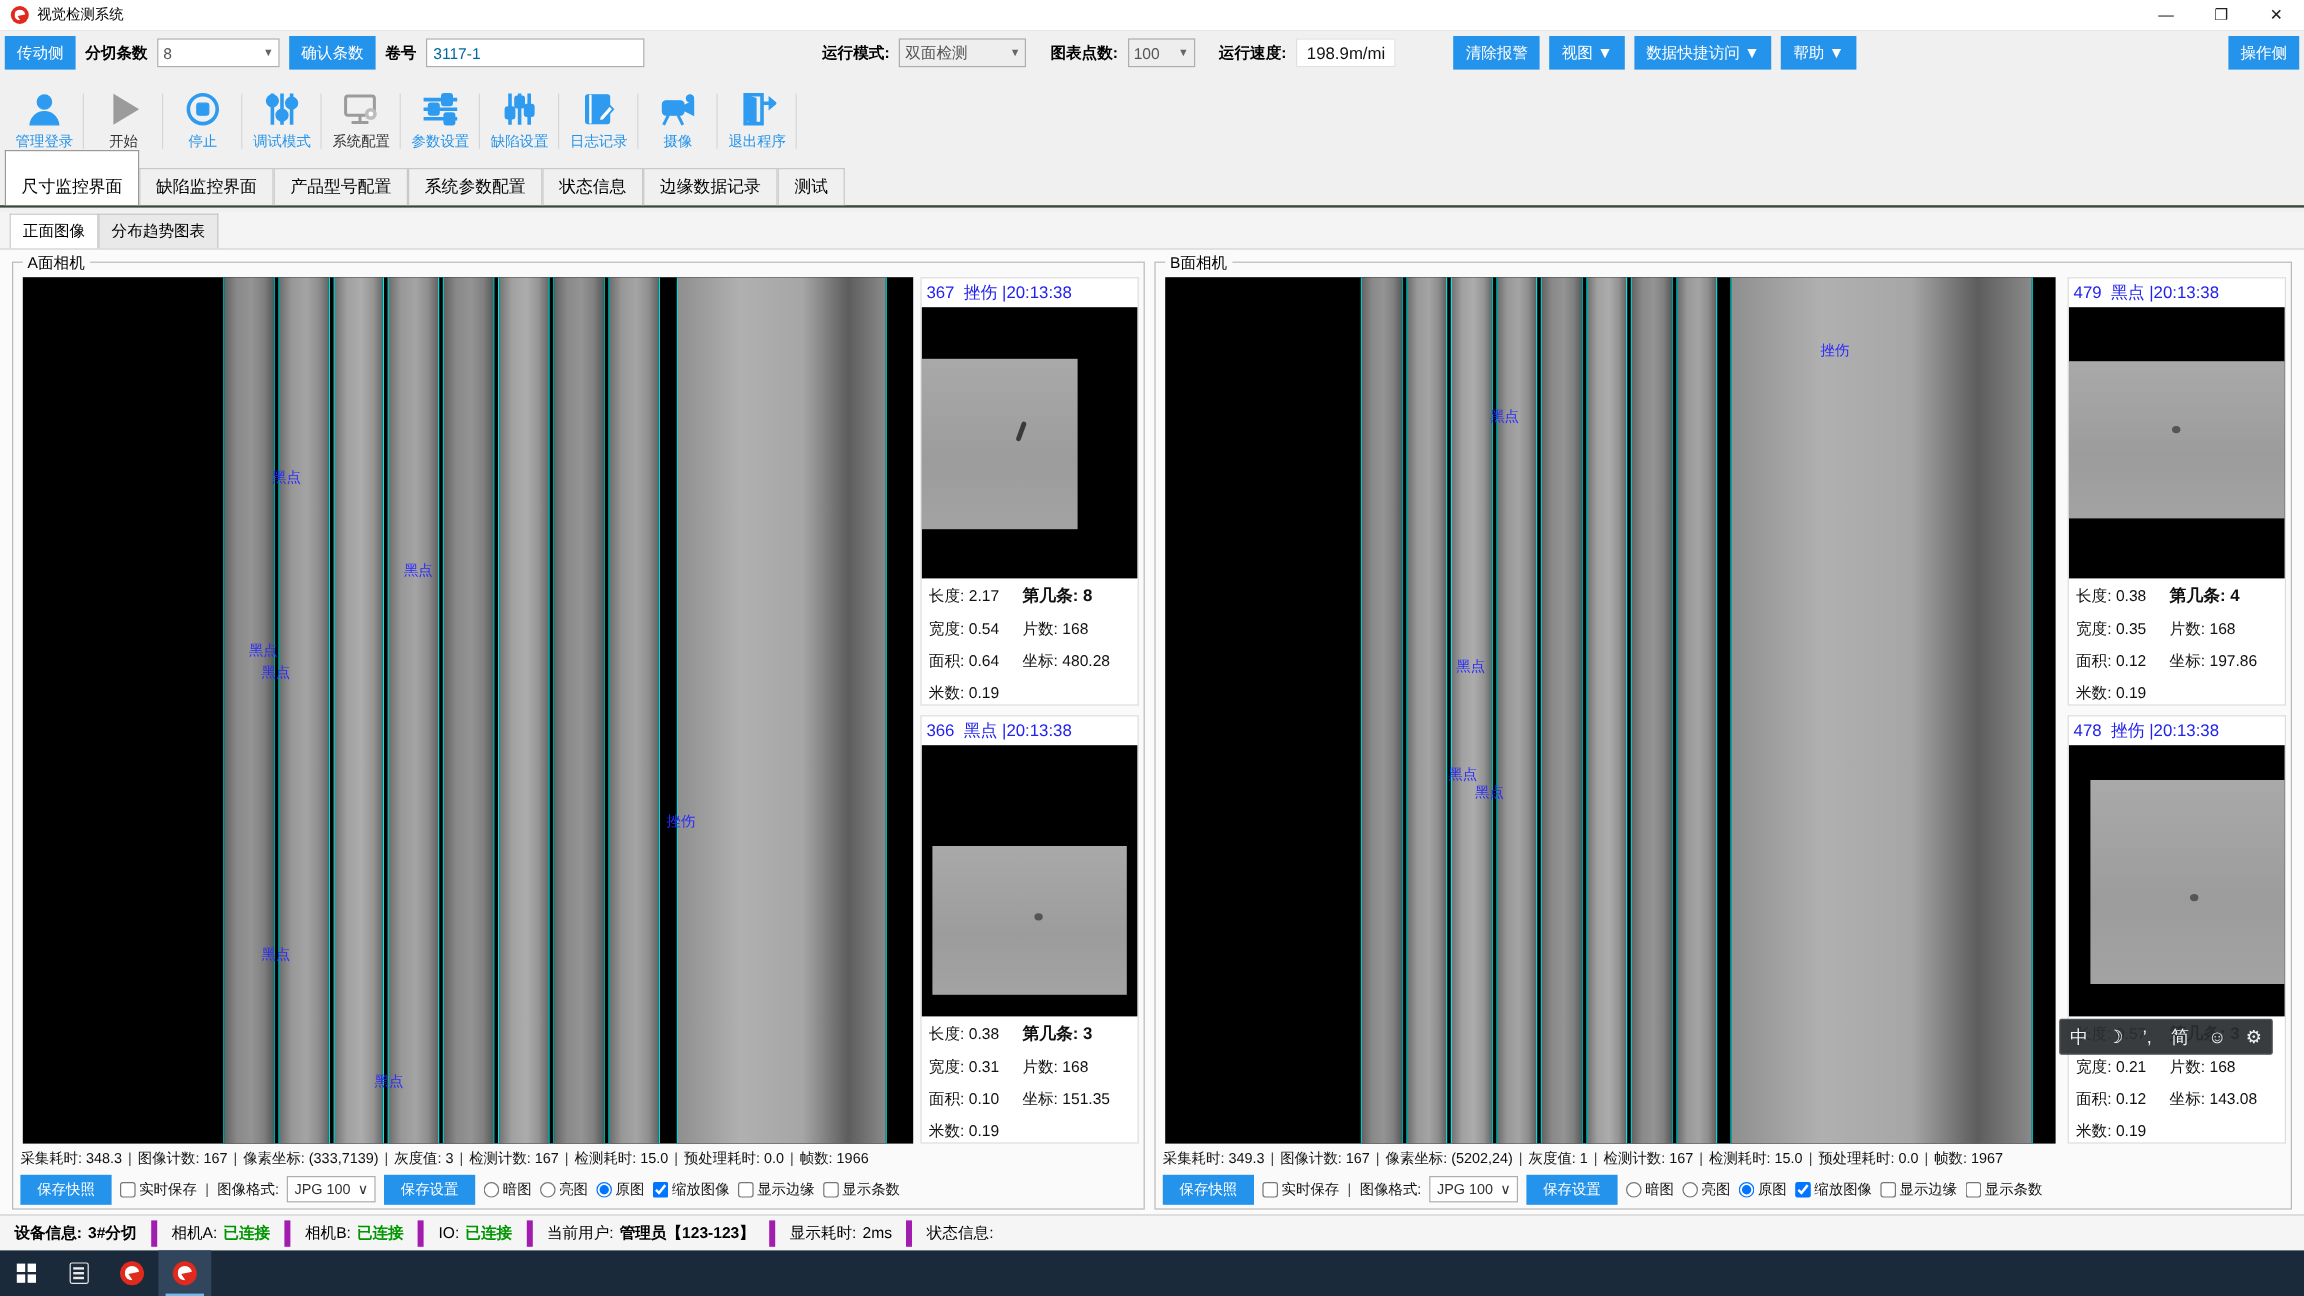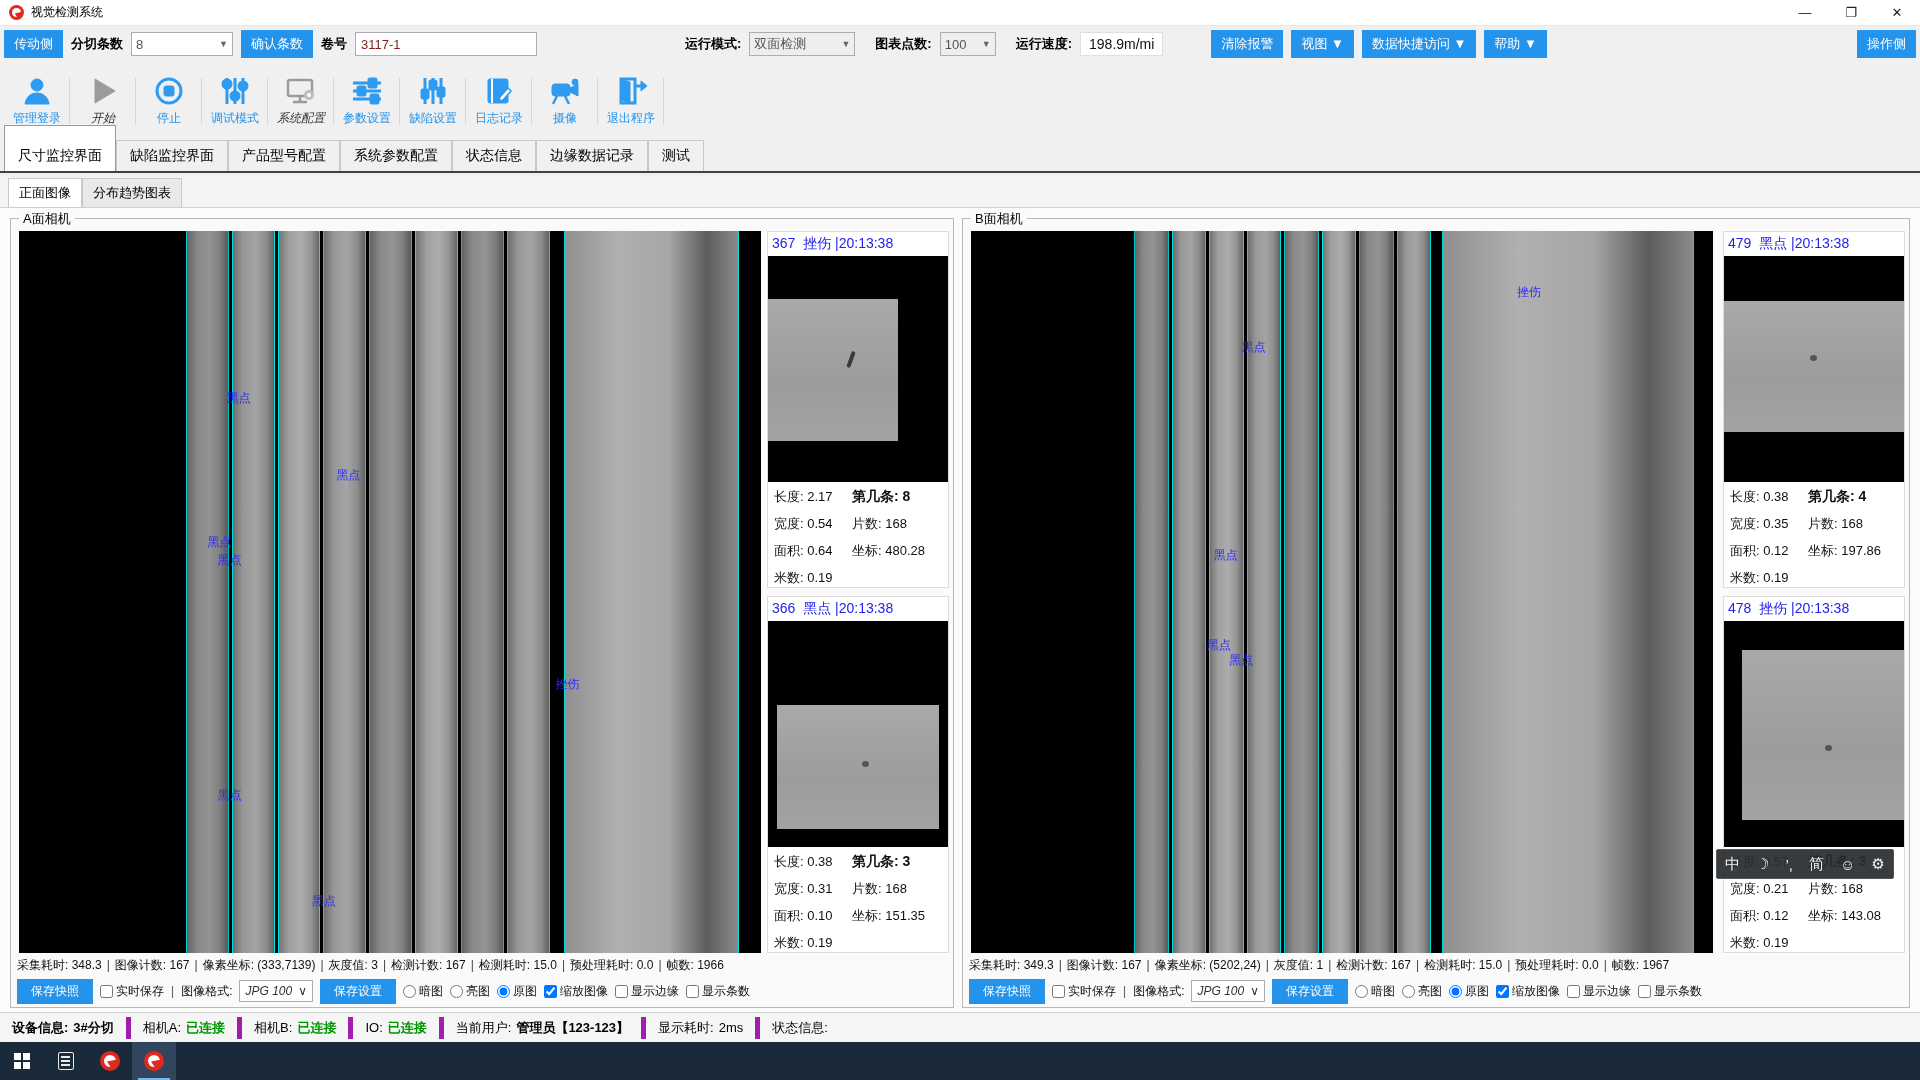--- a/index.html
+++ b/index.html
@@ -22,36 +22,36 @@
   
   .toolbar { position:absolute; top:26px; left:0; right:0; height:36px; background:#f0f0f0;
     display:flex; align-items:center; gap:8px; padding:0 4px; font-size:13px; }
   .btn-blue { background:#2493eb; color:#fff; border:none; font-size:13px;
     padding:5px 10px; cursor:pointer; white-space:nowrap; }
   .tb-label { font-weight:bold; color:#000; white-space:nowrap; }
   .tb-select { height:24px; border:1px solid #abadb3; background:#fff; color:#555;
     display:flex; align-items:center; justify-content:space-between; padding:0 4px; }
   .tb-select .arr { color:#666; font-size:9px; margin-left:6px; }
   .tb-select.gray { background:#eee; }
-  .tb-input { height:24px; border:1px solid #abadb3; background:#fff; color:#7f1d1d;
+  .tb-input { height:24px; border:1px solid #abadb3; background:#fff; color:#0369a1;
     font-size:13px; padding:0 5px; font-family:inherit; }
   .speed-box { height:24px; background:#fff; border:1px solid #e0e0e0; color:#111;
     display:flex; align-items:center; padding:0 8px; font-size:14px; }
   .flex-sp { flex:1; }
 
   
   .iconrow { position:absolute; top:62px; left:0; right:0; height:78px; background:#f0f0f0;
     display:flex; align-items:center; padding-left:4px; }
   .icell { position:relative; width:66px; height:66px; display:flex; flex-direction:column;
     align-items:center; justify-content:center; gap:4px; cursor:pointer; }
   .icell::after { content:""; position:absolute; right:0; top:10px; bottom:10px;
     width:1px; background:#d6d6d6; }
   .icell svg { width:32px; height:30px; }
   .icell .ilabel { font-size:12px; color:#2493eb; white-space:nowrap; }
-  .icell.disabled .ilabel { color:#333;font-style:italic; }
+  .icell.disabled .ilabel { color:#333; }
   .ic-blue { fill:#2e9bf0; stroke:#2e9bf0; }
   .ic-gray { fill:#9b9b9b; stroke:#9b9b9b; }
 
   
   .maintabs { position:absolute; top:140px; left:0; right:0; height:33px; display:flex;
     align-items:flex-end; padding-left:4px; border-bottom:2px solid #3c463c; background:#f0f0f0; }
   .tab { font-size:14px; color:#000; padding:6px 13px; background:#f0f0f0;
     border:1px solid #c8c8c8; border-bottom:none; cursor:pointer; white-space:nowrap; }
   .tab.active { background:#fff; border-color:#9a9a9a; padding-top:21px; font-weight:normal; }
   .subtabs { position:absolute; top:177px; left:0; right:0; height:30px; display:flex;
@@ -104,21 +104,21 @@
   .pstatus { position:absolute; left:6px; right:4px; bottom:32px; height:20px; font-size:12px;
     color:#111; white-space:nowrap; overflow:hidden; display:flex; align-items:center; }
   .pstatus .sep { color:#444; margin:0 5px; }
   .pstatus .sl-lbl { color:#111; }
   .pctrl { position:absolute; left:6px; right:4px; bottom:4px; height:24px; display:flex;
     align-items:center; gap:7px; font-size:12px; color:#111; white-space:nowrap; }
   .btn-small { background:#2493eb; color:#fff; border:none; font-size:12px;
     padding:4px 14px; cursor:pointer; }
   .pctrl label { display:flex; align-items:center; gap:3px; }
   .fmt-select { height:22px; border:1px solid #abadb3; background:#fff; color:#333;
-    display:flex; align-items:center; gap:6px; padding:0 5px; font-size:12px;font-style:italic; }
+    display:flex; align-items:center; gap:6px; padding:0 5px; font-size:12px; }
   .vsep { color:#555; }
 
   
   .statusbar { position:absolute; left:0; right:0; bottom:38px; height:30px; background:#f5f5f5;
     border-top:1px solid #d0d0d0; display:flex; align-items:center; font-size:13px; color:#000; }
   .sb-seg { padding:0 12px; border-right:5px solid #a21caf; height:22px; display:flex;
     align-items:center; gap:5px; white-space:nowrap; }
   .sb-seg:last-child { border-right:none; }
   .bold { font-weight:bold; }
   .green { color:#009600; font-weight:bold; }

